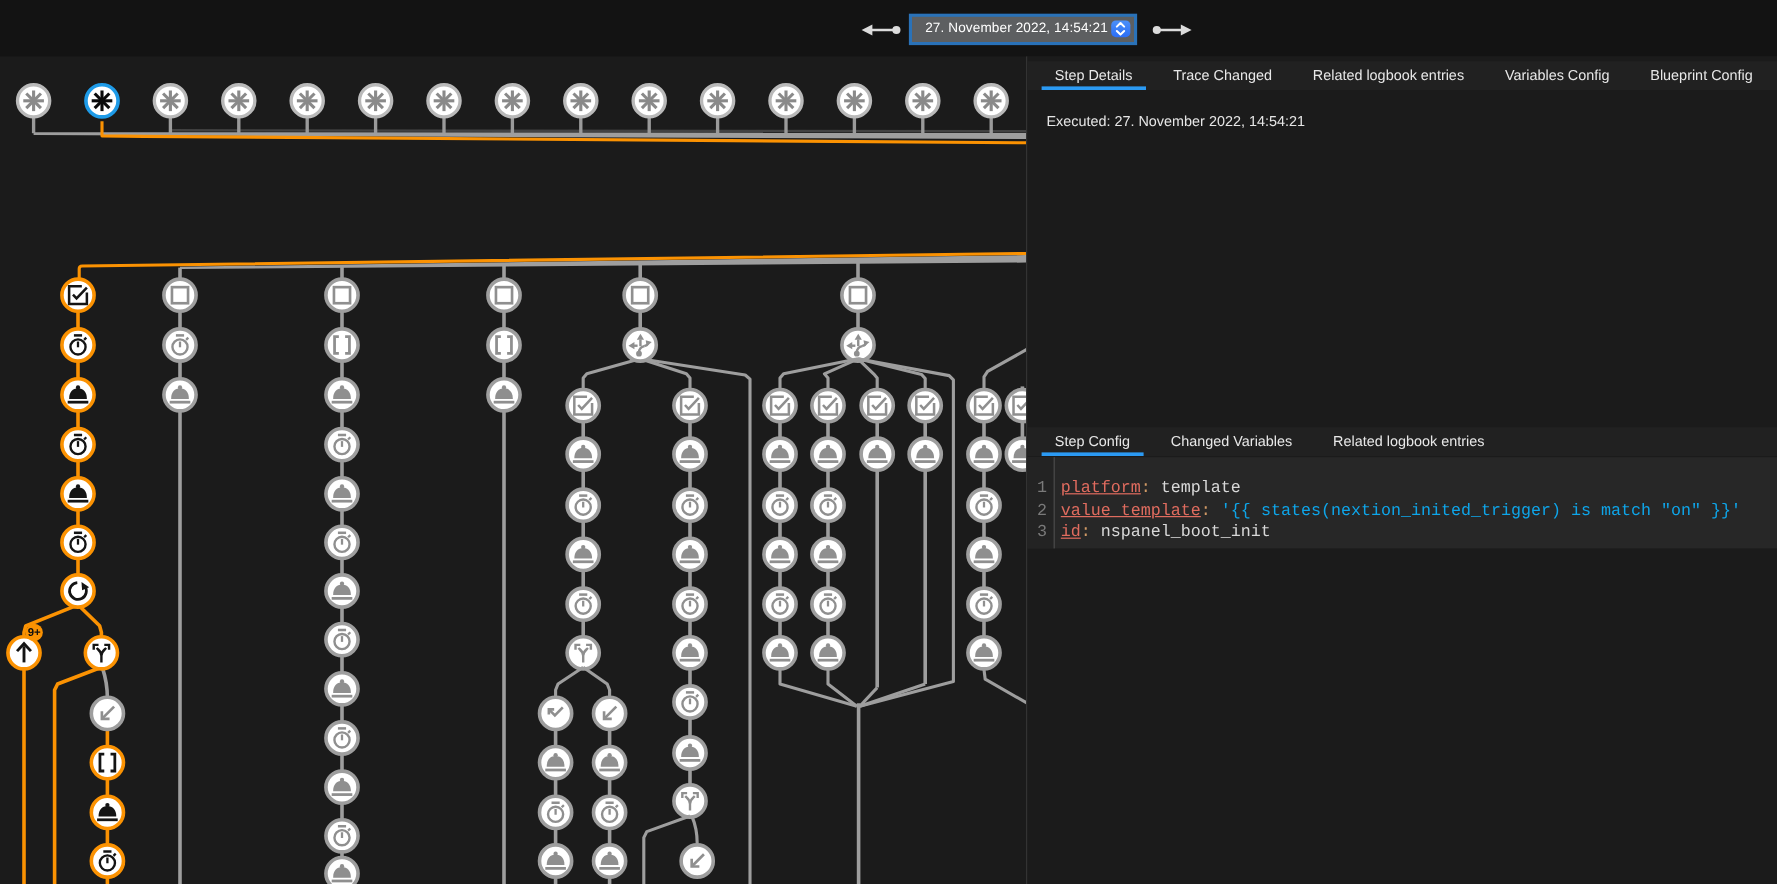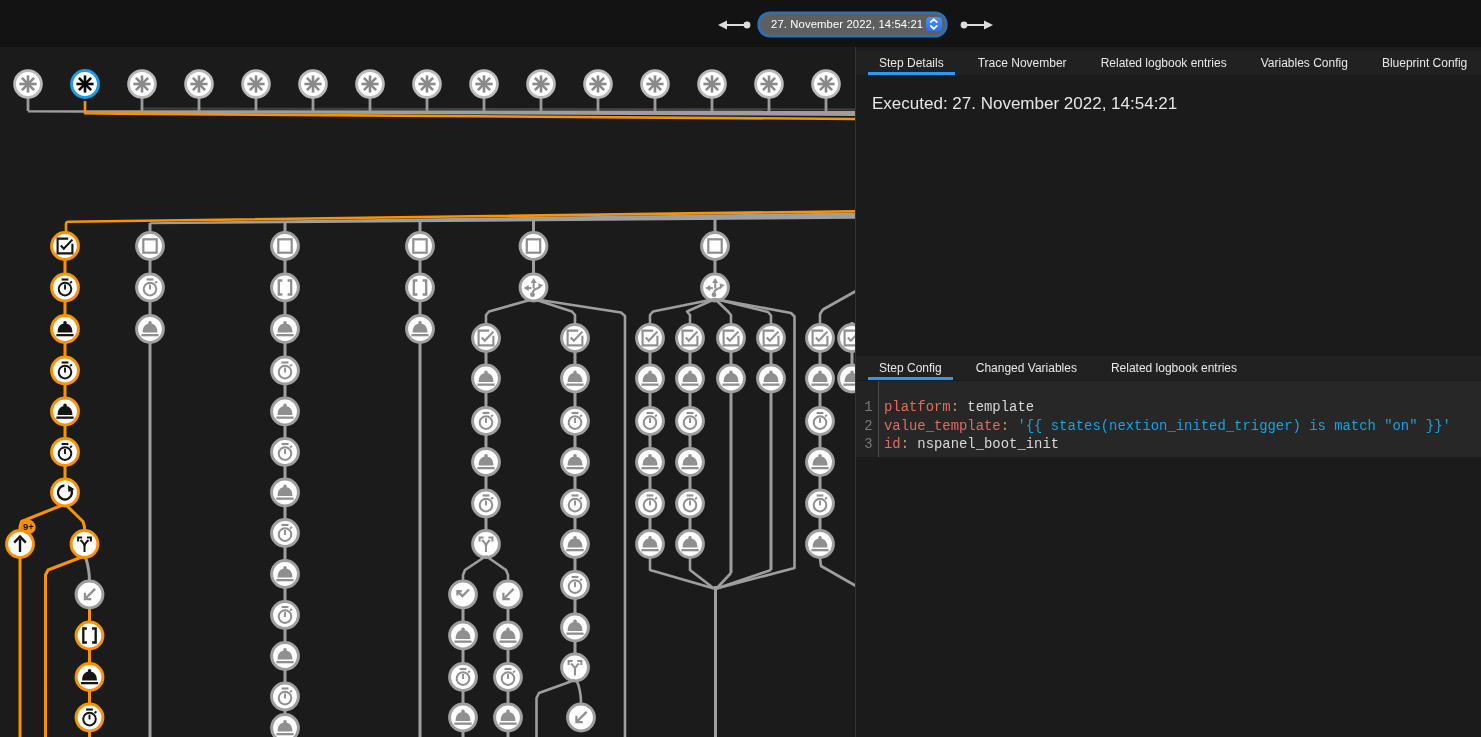--- a/index.html
+++ b/index.html
@@ -6,29 +6,29 @@
     font-family:"Liberation Sans", sans-serif; }
   .abs { position:absolute; }
   #topbar { position:absolute; left:0; top:0; width:1481px; height:47px; background:#131313; }
   #graph { position:absolute; left:0; top:0; }
   #panel { position:absolute; left:855px; top:47px; width:626px; height:690px;
      background:#1b1b1b; border-left:1.5px solid #333; }
   .tabbar { position:absolute; left:0; width:626px; height:24px; background:#212121;
      display:flex; align-items:center; color:#e8e8e8; font-size:12px; padding-left:6px; }
   .tab { padding:0 17px; height:24px; display:flex; align-items:center; position:relative; white-space:nowrap; }
   .tab.active::after { content:""; position:absolute; left:6px; right:6px; bottom:0; height:3px; background:#2b9af3; }
-  #executed { position:absolute; left:16px; top:47px; color:#e6e6e6; font-size:17px; }
+  #executed { position:absolute; left:16px; top:47px; color:#e6e6e6; font-size:12px; }
   #code { position:absolute; left:0; top:334px; width:626px; height:76px; background:#272727;
      font-family:"Liberation Mono", monospace; font-size:13.9px; line-height:18.7px; }
   #gutter { position:absolute; left:0; top:0; width:22.5px; height:76px; background:#232323;
      border-right:1px solid #4d4d4d; color:#7a7a7a; text-align:right; padding:17px 5px 0 0; }
   #codelines { position:absolute; left:28px; top:17px; white-space:pre; color:#d8d8d8; }
-  .k { color:#e06c5f; } .v { color:#0ea5e9; } .c { color:#d19a66; }
+  .k { color:#e06c5f;text-decoration:underline; } .v { color:#0ea5e9; } .c { color:#d19a66; }
   #dsel { position:absolute; left:760px; top:14px; width:185px; height:20.5px; background:#5d5f61;
-     border-radius:10px; box-shadow:0 0 0 2.6px #2a72b8; display:flex; align-items:center;text-align:center; }
+     border-radius:0; box-shadow:0 0 0 2.6px #2a72b8; display:flex; align-items:center;text-align:center; }
   #dsel .txt { color:#fff; font-size:11.3px; padding-left:11px; white-space:nowrap; letter-spacing:0.1px; }
   #dsel .btn { position:absolute; right:3.5px; top:3.2px; width:15.5px; height:14px; border-radius:4px;
      background:linear-gradient(#4b90f9,#2c6ef5); }
 </style></head>
 <body>
 <div id="topbar">
   <svg class="abs" style="left:716px;top:17px" width="36" height="16" viewBox="0 0 36 16">
     <line x1="7" y1="8" x2="31" y2="8" stroke="#dcdcdc" stroke-width="2"></line>
     <polygon points="2,8 11,3.4 11,12.6" fill="#dcdcdc"></polygon>
     <circle cx="31" cy="8" r="3.4" fill="#dcdcdc"></circle>
@@ -526,21 +526,21 @@
 <path d="M859.4,335.8 V345.4 H844.6 V330.6 H855.2" fill="none" stroke="#8f8f8f" stroke-width="2.1"></path>
 <path d="M847.8,337.5 L850.8,340.7 L859.4,331.6" fill="none" stroke="#8f8f8f" stroke-width="2.1"></path>
 <circle cx="852" cy="378.5" r="13.4" fill="#fff" stroke="#9e9e9e" stroke-width="3.0"></circle>
 <circle cx="852.0" cy="372.4" r="1.8" fill="#8f8f8f"></circle>
 <path d="M844.6,381.9 C844.6,376.1 847.6,373.1 852.0,373.1 C856.4,373.1 859.4,376.1 859.4,381.9 Z" fill="#8f8f8f"></path>
 <rect x="843.4" y="383.5" width="17.2" height="2.3" fill="#8f8f8f"></rect>
 </svg>
 <div id="panel">
   <div class="tabbar" style="top:4px;">
     <div class="tab active">Step Details</div>
-    <div class="tab">Trace November</div>
+    <div class="tab">Trace Changed</div>
     <div class="tab">Related logbook entries</div>
     <div class="tab">Variables Config</div>
     <div class="tab">Blueprint Config</div>
   </div>
   <div id="executed">Executed: 27. November 2022, 14:54:21</div>
   <div class="tabbar" style="top:309px;align-items:center;">
     <div class="tab active">Step Config</div>
     <div class="tab">Changed Variables</div>
     <div class="tab">Related logbook entries</div>
   </div>

